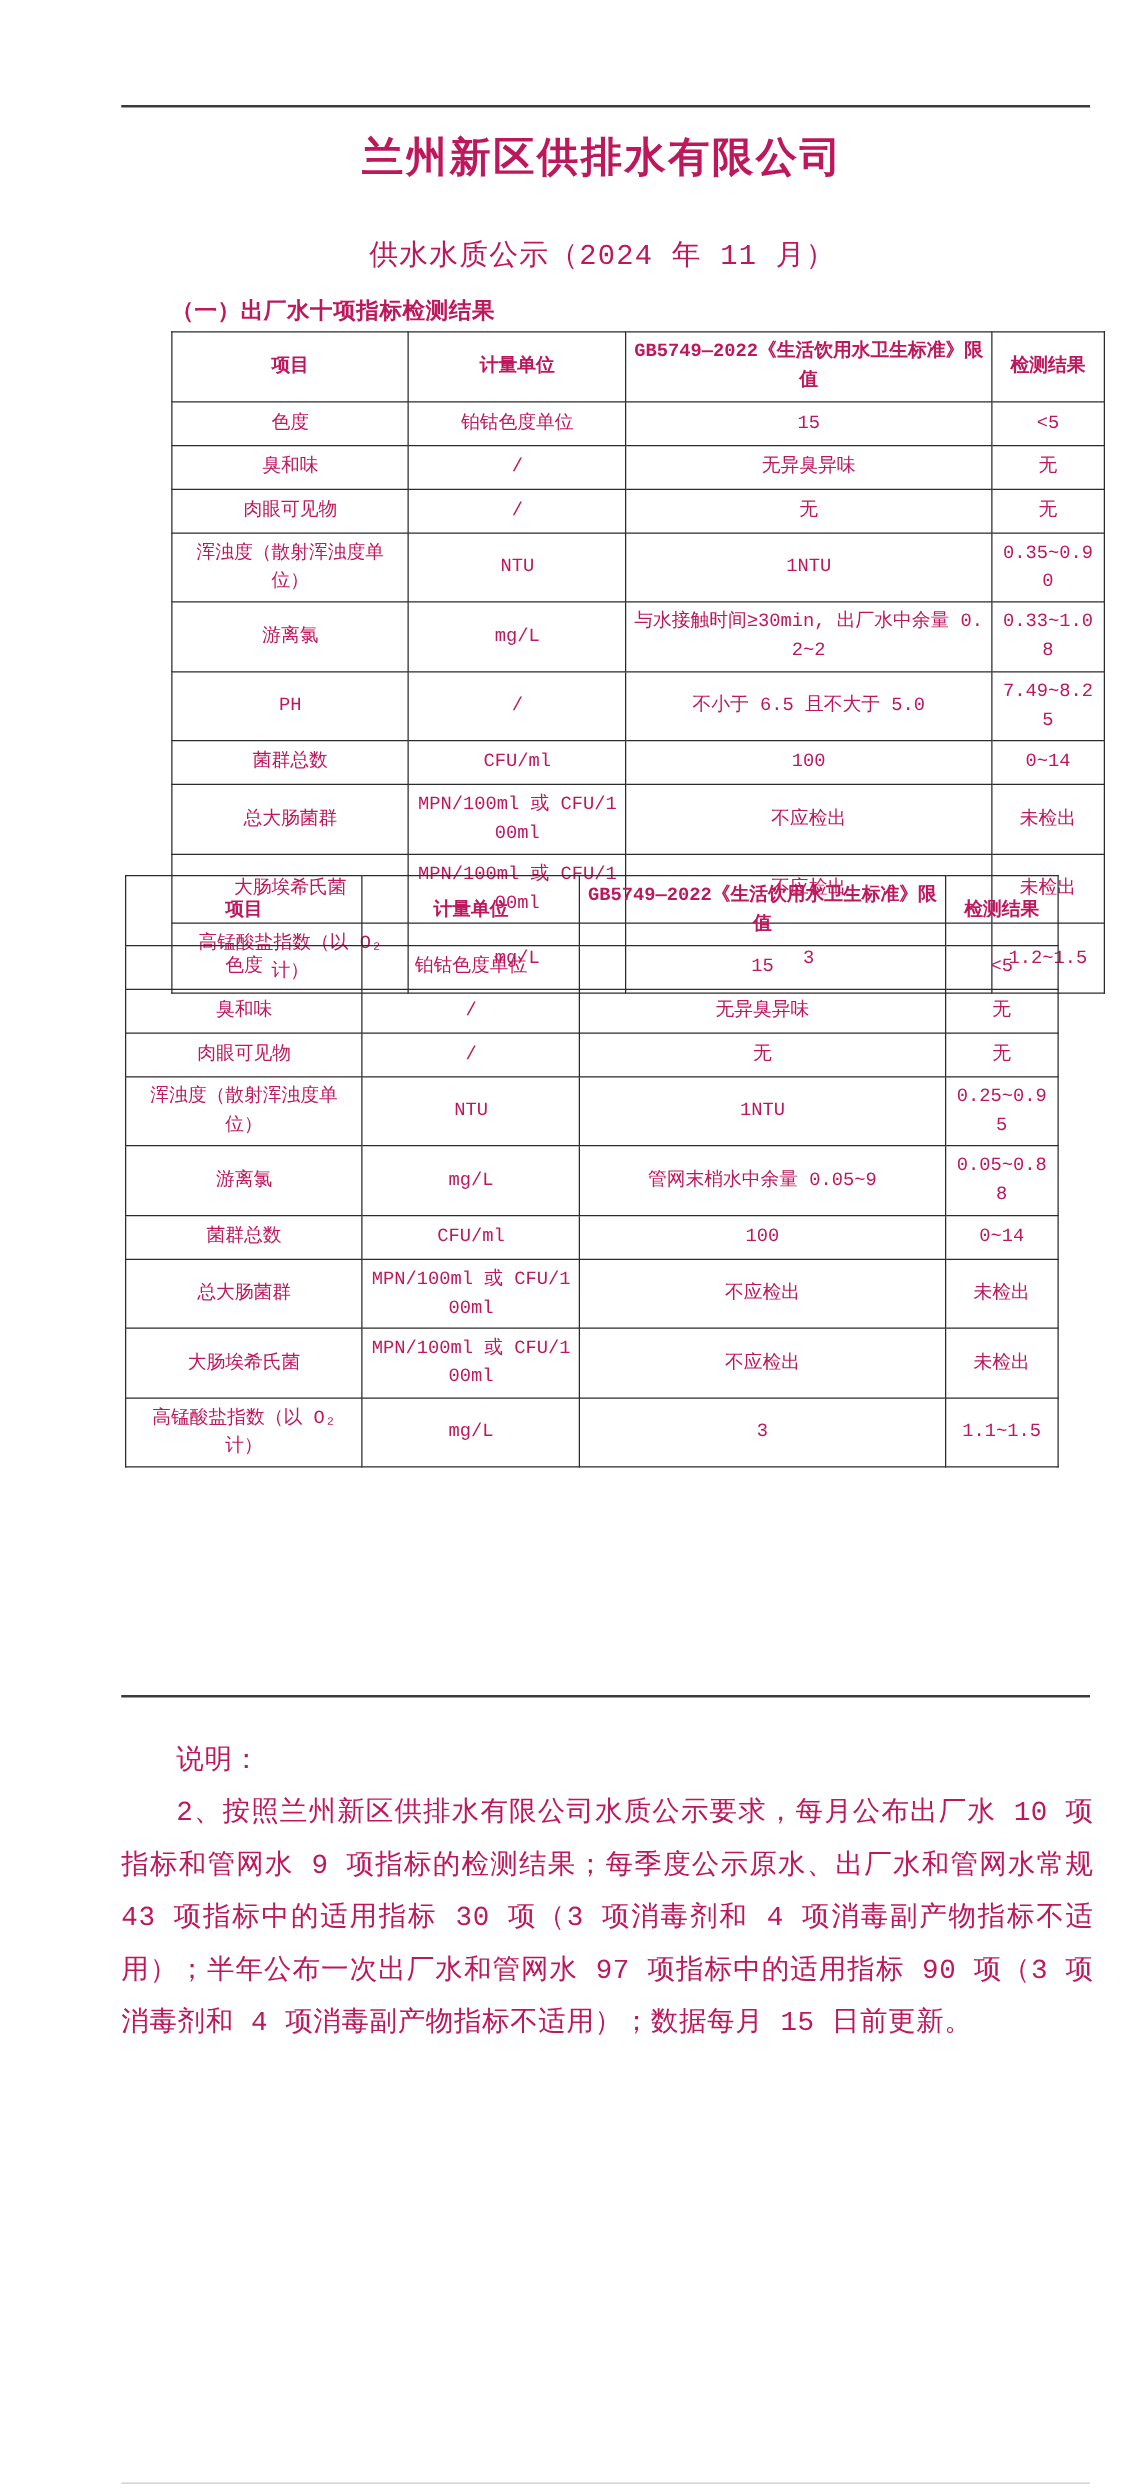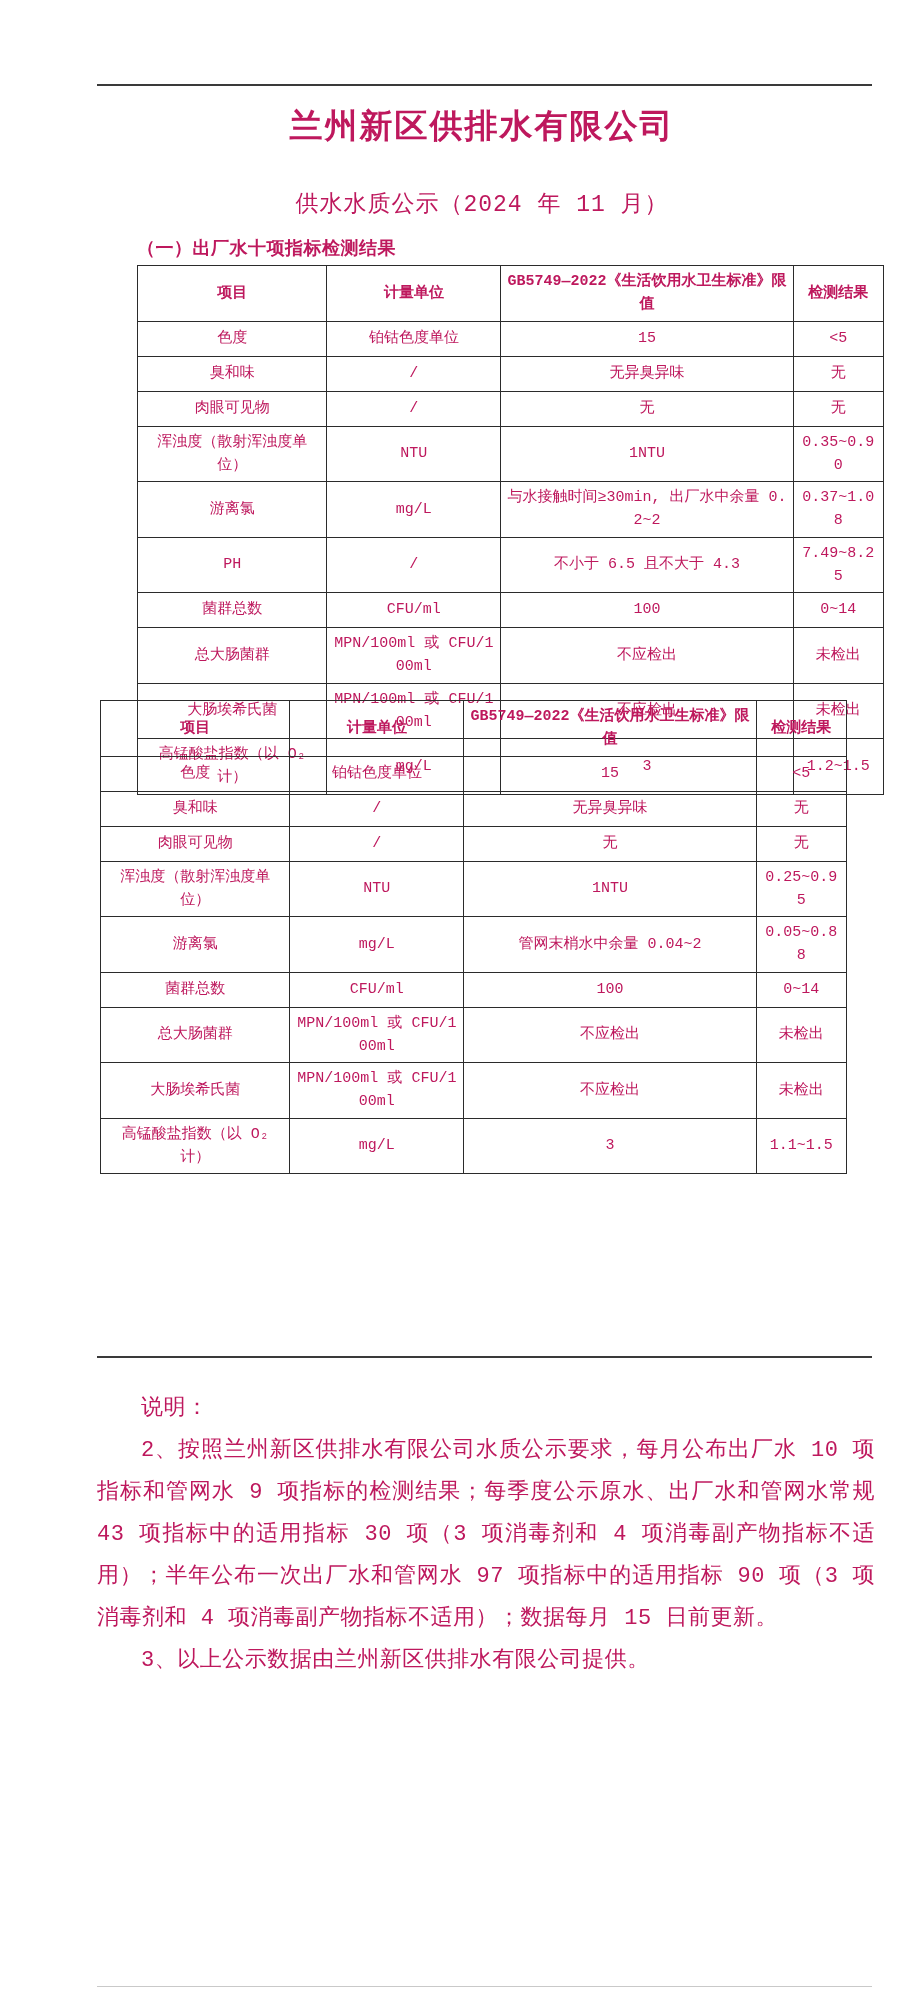--- a/index.html
+++ b/index.html
@@ -100,26 +100,26 @@
           <tr>
             <td>浑浊度（散射浑浊度单位）</td>
             <td>NTU</td>
             <td>1NTU</td>
             <td>0.35~0.90</td>
           </tr>
           <tr>
             <td>游离氯</td>
             <td>mg/L</td>
             <td>与水接触时间≥30min, 出厂水中余量 0.2~2</td>
-            <td>0.37~1.08</td>
+            <td>0.33~1.08</td>
           </tr>
           <tr>
             <td>PH</td>
             <td>/</td>
-            <td>不小于 6.5 且不大于 4.3</td>
+            <td>不小于 6.5 且不大于 5.0</td>
             <td>7.49~8.25</td>
           </tr>
           <tr>
             <td>菌群总数</td>
             <td>CFU/ml</td>
             <td>100</td>
             <td>0~14</td>
           </tr>
           <tr>
             <td>总大肠菌群</td>
@@ -180,21 +180,21 @@
           </tr>
           <tr>
             <td>浑浊度（散射浑浊度单位）</td>
             <td>NTU</td>
             <td>1NTU</td>
             <td>0.25~0.95</td>
           </tr>
           <tr>
             <td>游离氯</td>
             <td>mg/L</td>
-            <td>管网末梢水中余量 0.04~2</td>
+            <td>管网末梢水中余量 0.05~9</td>
             <td>0.05~0.88</td>
           </tr>
           <tr>
             <td>菌群总数</td>
             <td>CFU/ml</td>
             <td>100</td>
             <td>0~14</td>
           </tr>
           <tr>
             <td>总大肠菌群</td>
@@ -216,18 +216,17 @@
           </tr>
         </tbody>
     </table>
   </section>
 
   <div class="rule mid"></div>
 
   <section class="notes">
     <p class="note-heading">说明：</p>
     <p>2、按照兰州新区供排水有限公司水质公示要求，每月公布出厂水 10 项指标和管网水 9 项指标的检测结果；每季度公示原水、出厂水和管网水常规 43 项指标中的适用指标 30 项（3 项消毒剂和 4 项消毒副产物指标不适用）；半年公布一次出厂水和管网水 97 项指标中的适用指标 90 项（3 项消毒剂和 4 项消毒副产物指标不适用）；数据每月 15 日前更新。</p>
-    <p>3、以上公示数据由兰州新区供排水有限公司提供。</p>
   </section>
 
   <div class="rule bottom"></div>
 
 </div>
 
 </body></html>

